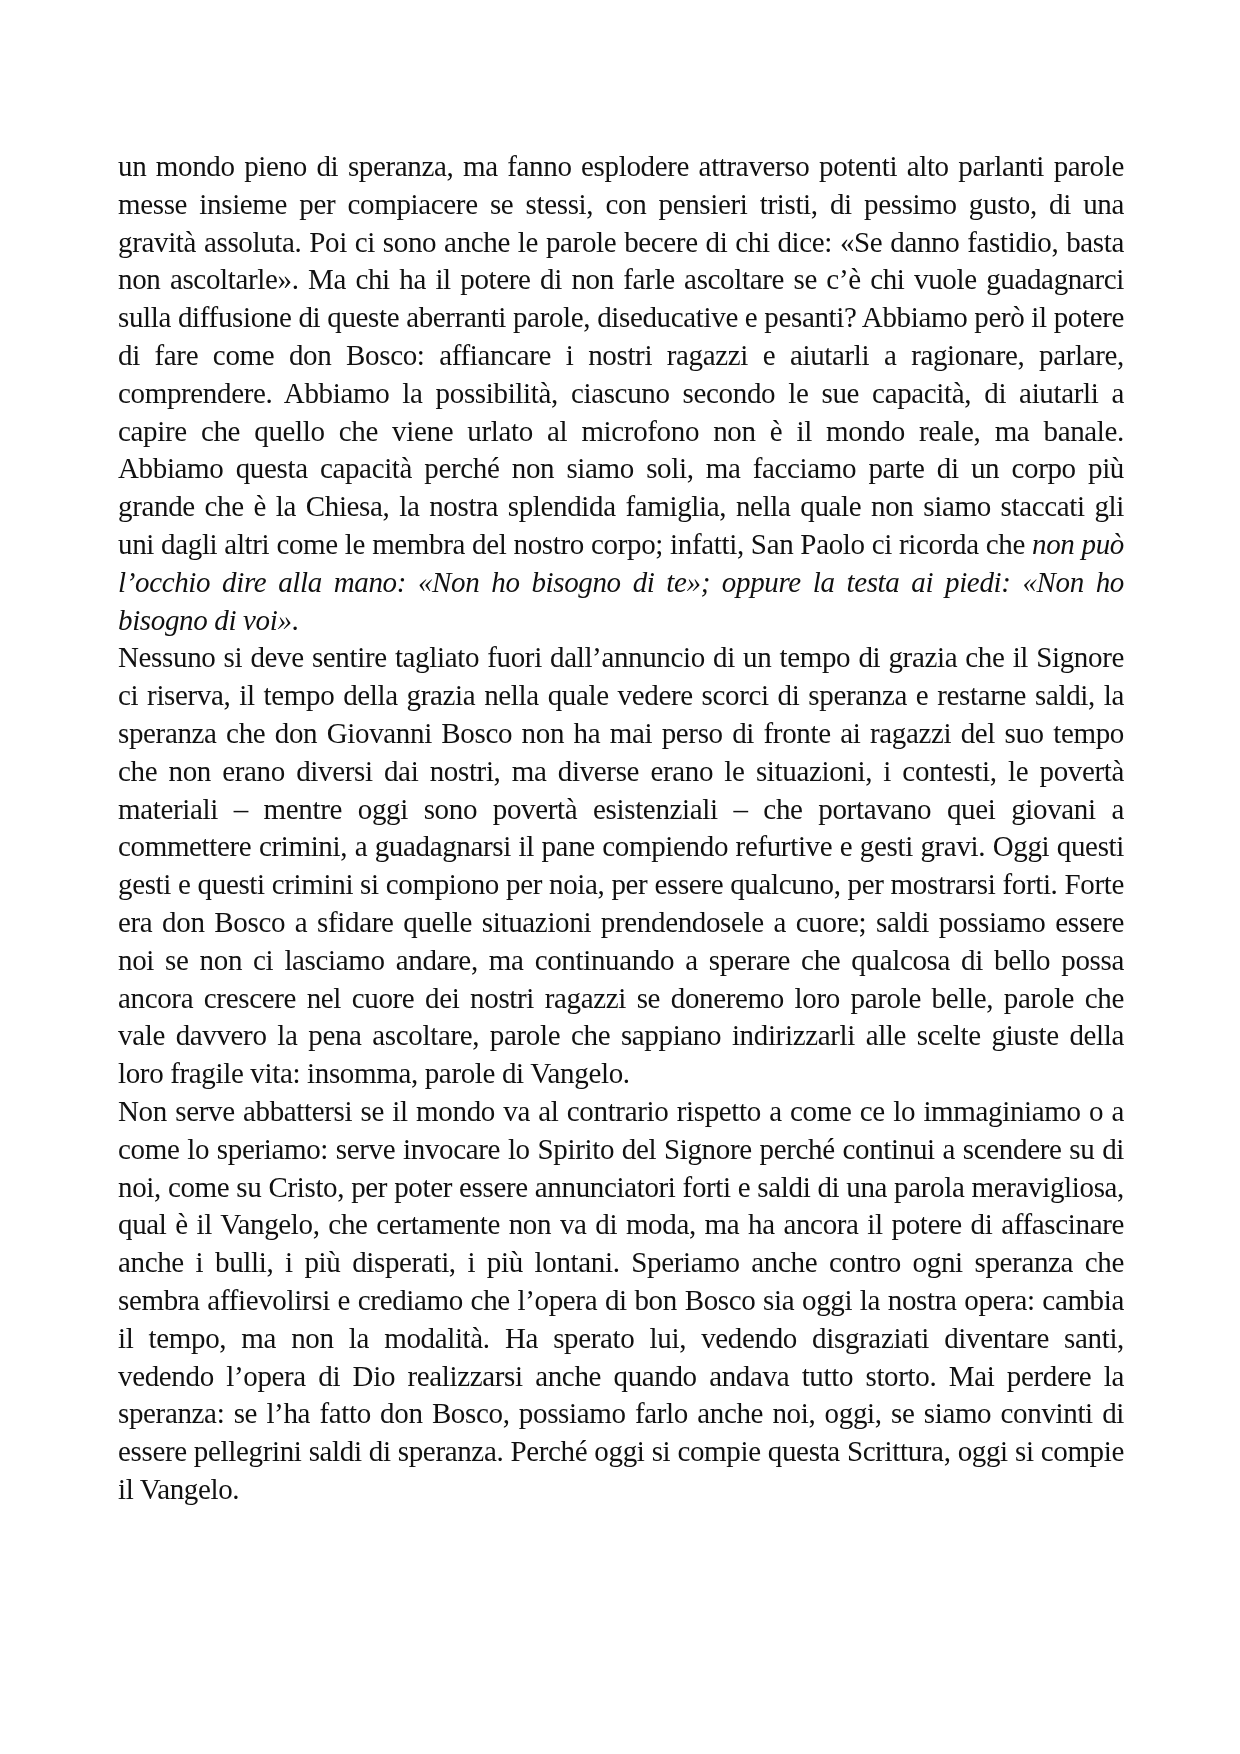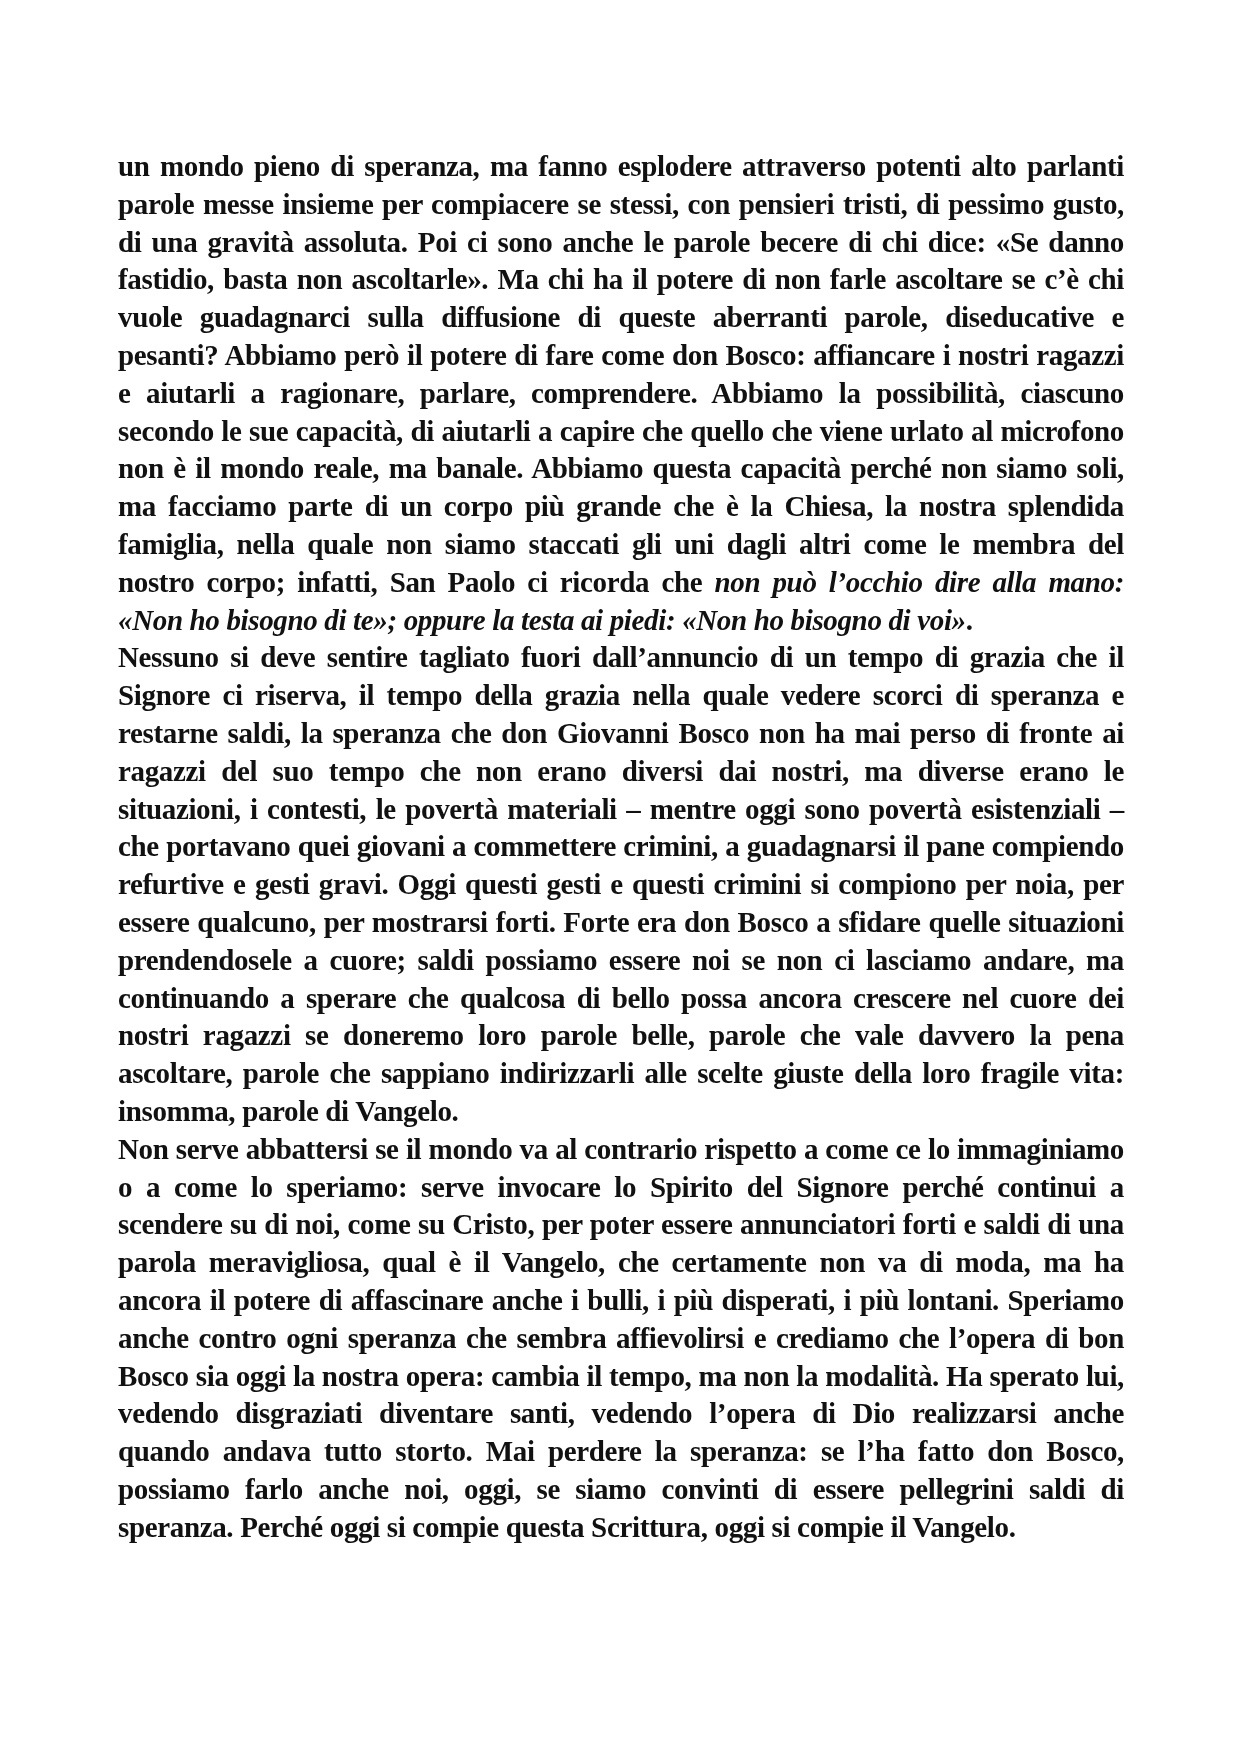--- a/index.html
+++ b/index.html
@@ -8,21 +8,20 @@
     position: absolute;
     left: 118px;
     top: 148px;
     width: 1006px;
     font-family: "Liberation Serif", "DejaVu Serif", serif;
     font-size: 29px;
     line-height: 37.8px;
     color: #111111;
     text-align: justify;
     letter-spacing: -0.35px;
-    font-weight: bold;
   }
   .para { margin: 0; padding: 0; }
   .it { font-style: italic; }
 </style>
 </head>
 <body>
 
 <div class="page">
   <p class="para"><span>un mondo pieno di speranza, ma fanno esplodere attraverso potenti alto parlanti parole messe insieme per compiacere se stessi, con pensieri tristi, di pessimo gusto, di una gravità assoluta. Poi ci sono anche le parole becere di chi dice: «Se danno fastidio, basta non ascoltarle». Ma chi ha il potere di non farle ascoltare se c’è chi vuole guadagnarci sulla diffusione di queste aberranti parole, diseducative e pesanti? Abbiamo però il potere di fare come don Bosco: affiancare i nostri ragazzi e aiutarli a ragionare, parlare, comprendere. Abbiamo la possibilità, ciascuno secondo le sue capacità, di aiutarli a capire che quello che viene urlato al microfono non è il mondo reale, ma banale. Abbiamo questa capacità perché non siamo soli, ma facciamo parte di un corpo più grande che è la Chiesa, la nostra splendida famiglia, nella quale non siamo staccati gli uni dagli altri come le membra del nostro corpo; infatti, San Paolo ci ricorda che </span><span class="it">non può l’occhio dire alla mano: «Non ho bisogno di te»; oppure la testa ai piedi: «Non ho bisogno di voi»</span><span>.</span></p>
   <p class="para"><span>Nessuno si deve sentire tagliato fuori dall’annuncio di un tempo di grazia che il Signore ci riserva, il tempo della grazia nella quale vedere scorci di speranza e restarne saldi, la speranza che don Giovanni Bosco non ha mai perso di fronte ai ragazzi del suo tempo che non erano diversi dai nostri, ma diverse erano le situazioni, i contesti, le povertà materiali – mentre oggi sono povertà esistenziali – che portavano quei giovani a commettere crimini, a guadagnarsi il pane compiendo refurtive e gesti gravi. Oggi questi gesti e questi crimini si compiono per noia, per essere qualcuno, per mostrarsi forti. Forte era don Bosco a sfidare quelle situazioni prendendosele a cuore; saldi possiamo essere noi se non ci lasciamo andare, ma continuando a sperare che qualcosa di bello possa ancora crescere nel cuore dei nostri ragazzi se doneremo loro parole belle, parole che vale davvero la pena ascoltare, parole che sappiano indirizzarli alle scelte giuste della loro fragile vita: insomma, parole di Vangelo.</span></p>

